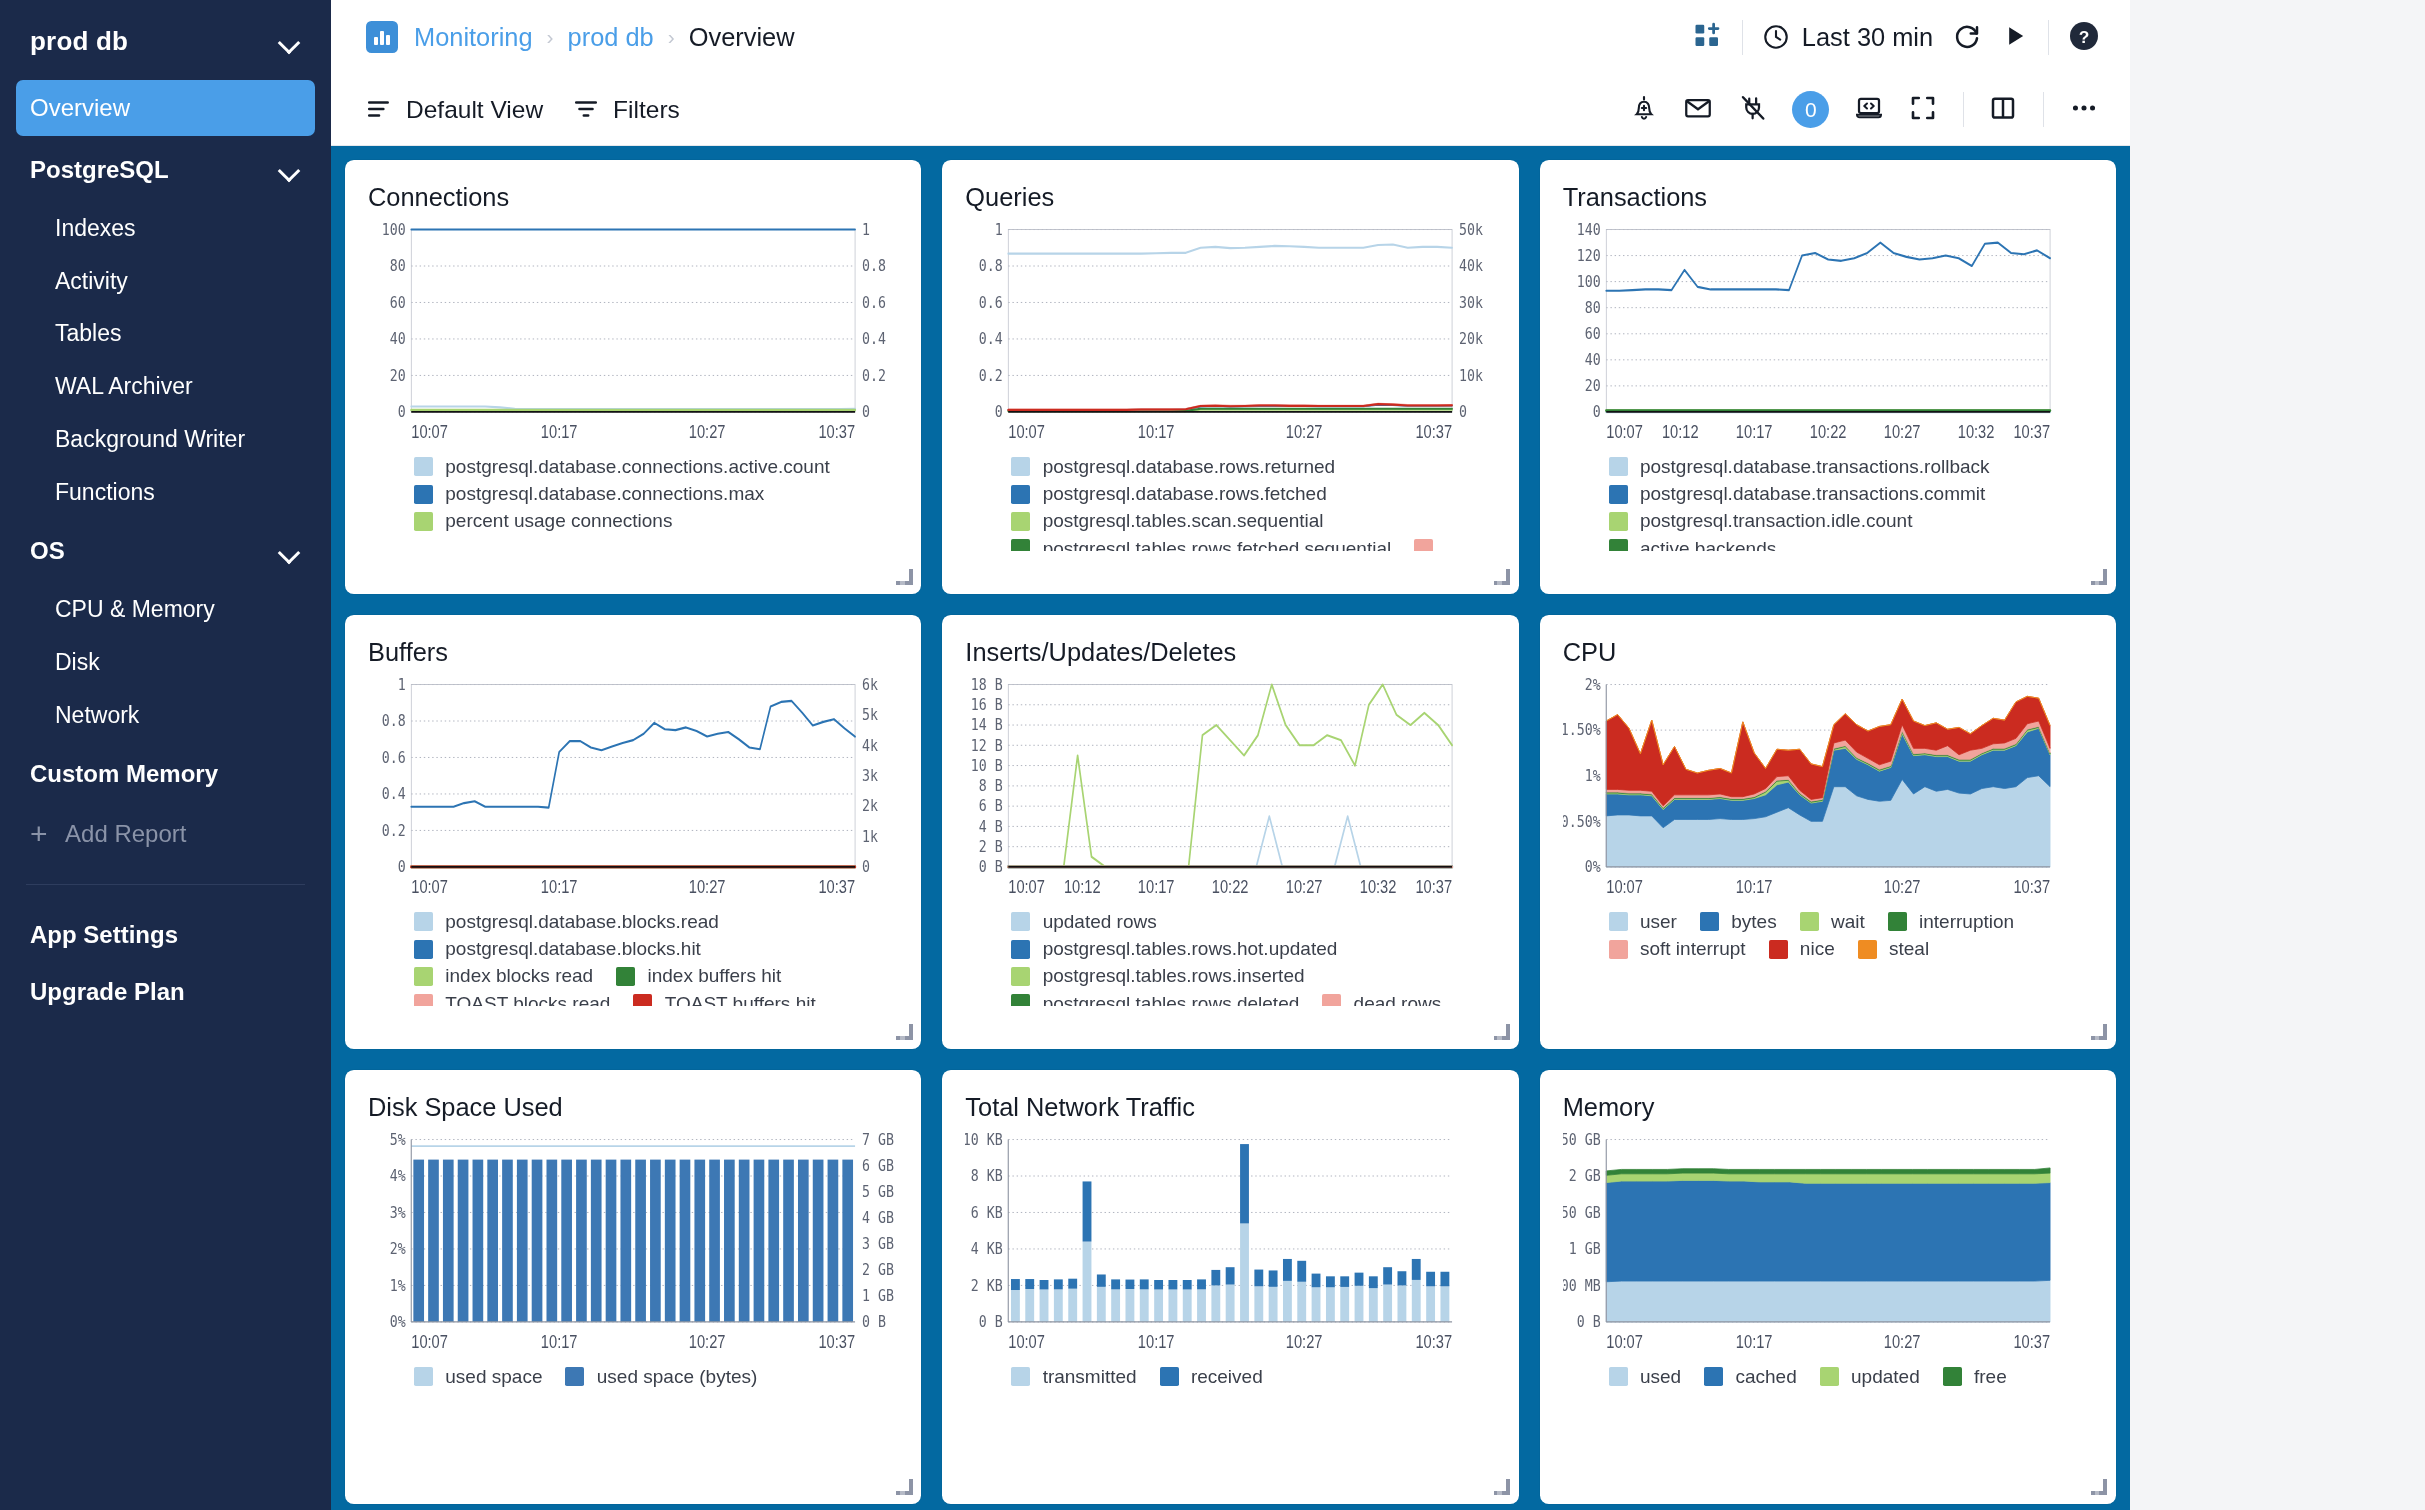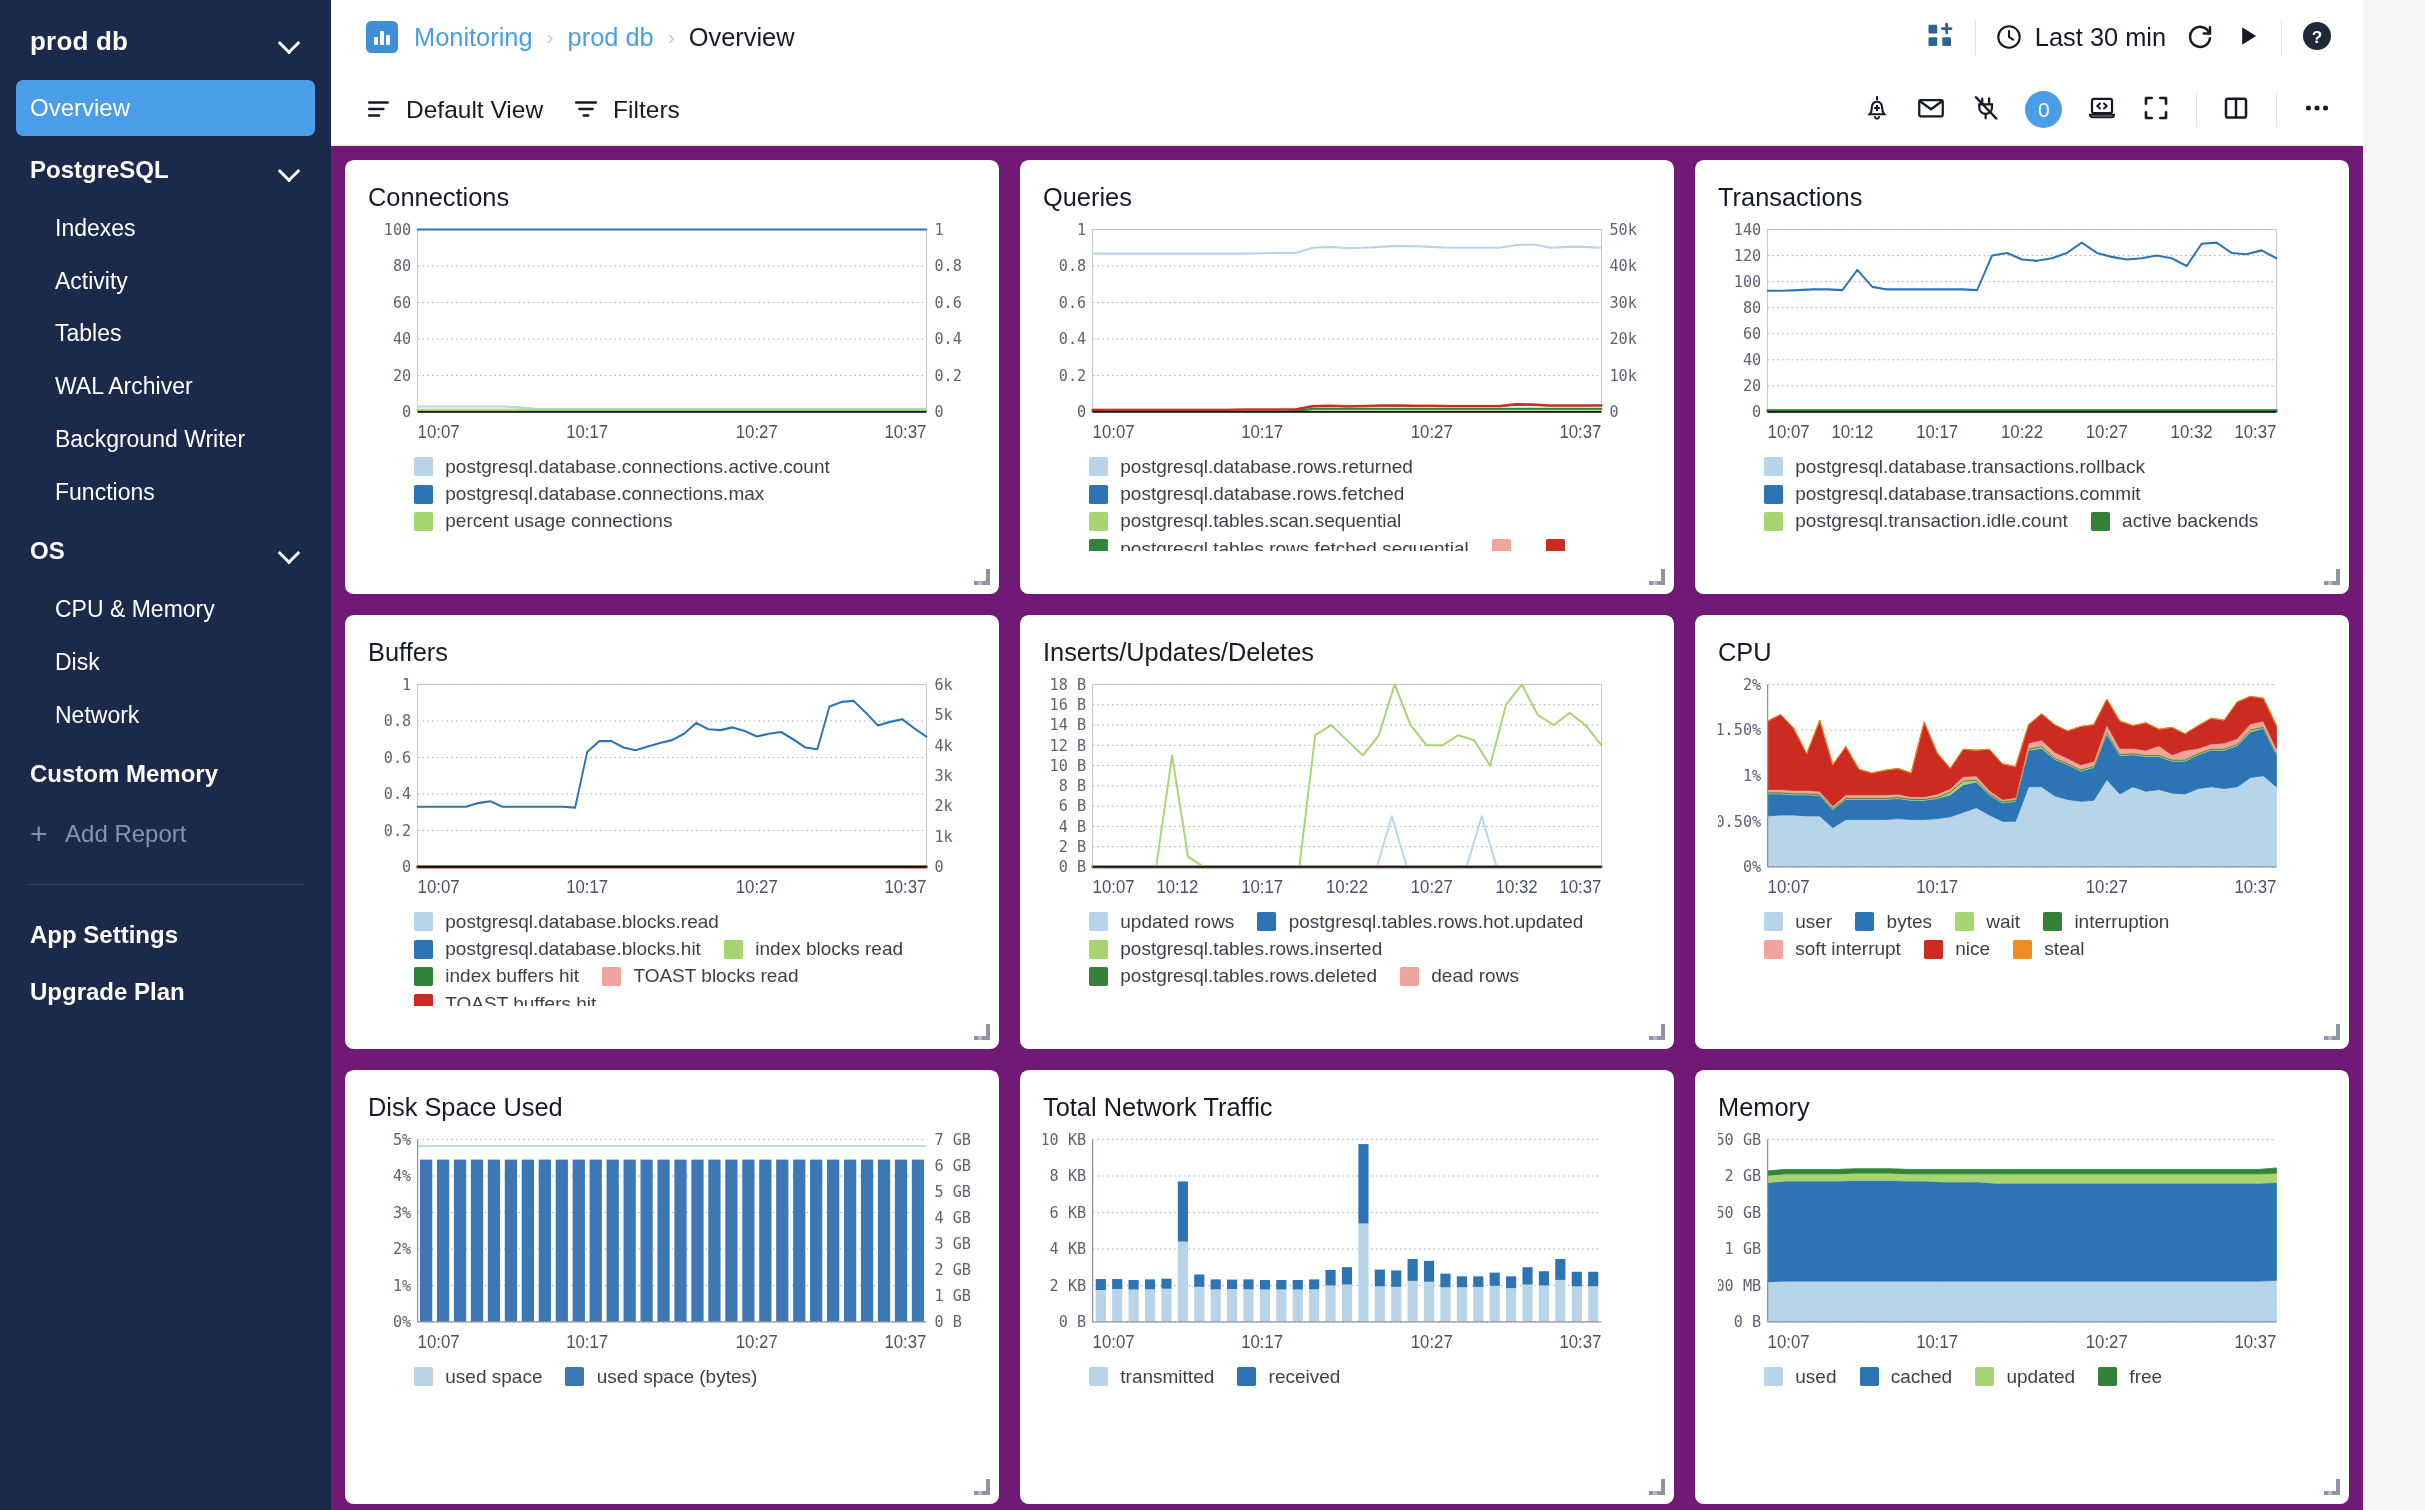--- a/index.html
+++ b/index.html
@@ -2,21 +2,21 @@
 <html style="font-size:14px"><head>
 <meta charset="utf-8">
 <style>
   * { box-sizing: border-box; margin: 0; padding: 0; }
   html, body {
     width: 2426px; height: 1511px;
     font-family: "Liberation Sans", sans-serif;
     background: #f4f5f7;
     overflow: hidden;
   }
-  .app { display: flex; width: 2363px; height: 1511px; }
+  .app { display: flex; width: 2130px; height: 1511px; }
 
   
   .sidebar {
     width: 331px; height: 1511px;
     background: #1b2a4a;
     flex: 0 0 331px;
     color: #ffffff;
     padding-top: 7px;
     position: relative;
   }
@@ -46,21 +46,21 @@
     font-size: 24px; color: #8a93a8; cursor: pointer;
   }
   .plus { font-size: 30px; line-height: 1; color:#8a93a8; }
   .sb-divider { height:0.9px; background:#2e3d5e; margin: 23px 26px; }
   .sb-bottom-item {
     height: 54px; margin: 3.5px 16px; padding: 0 14px;
     display:flex; align-items:center; font-size:24px; font-weight:bold; cursor:pointer;
   }
 
   
-  .main { flex: 1 1 auto; display:flex; flex-direction: column; min-width: 0; background:#701a75; }
+  .main { flex: 1 1 auto; display:flex; flex-direction: column; min-width: 0; background:#0369a1; }
 
   .topbar {
     height: 74px; background:#ffffff; display:flex; align-items:center;
     padding: 0 30px 0 35px; gap: 16px;
   }
   .brand-icon {
     width: 32px; height: 32px; border-radius: 5.3px; background:#3d8fd8;
     display:flex; align-items:flex-end; justify-content:center; gap:2.6px; padding-bottom:8px;
   }
   .brand-icon i { display:block; width:3.5px; background:#fff; border-radius:0.9px; }

